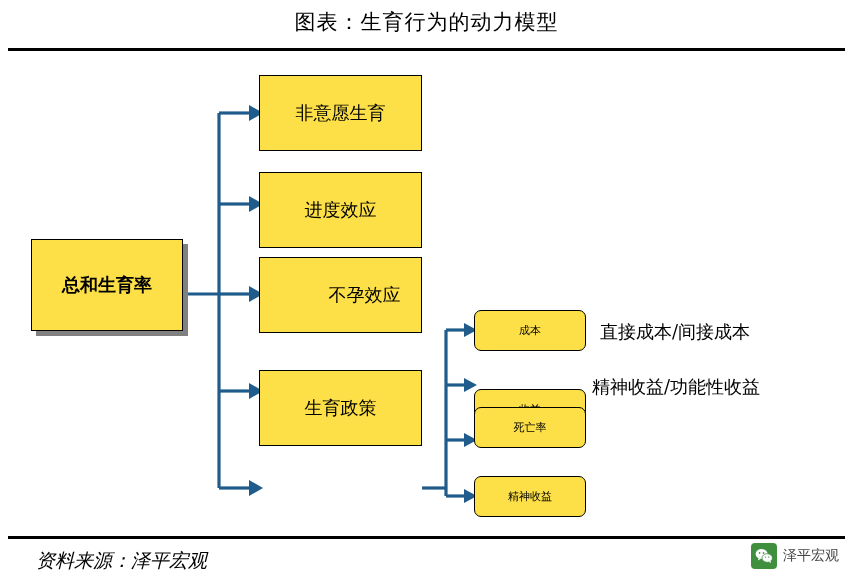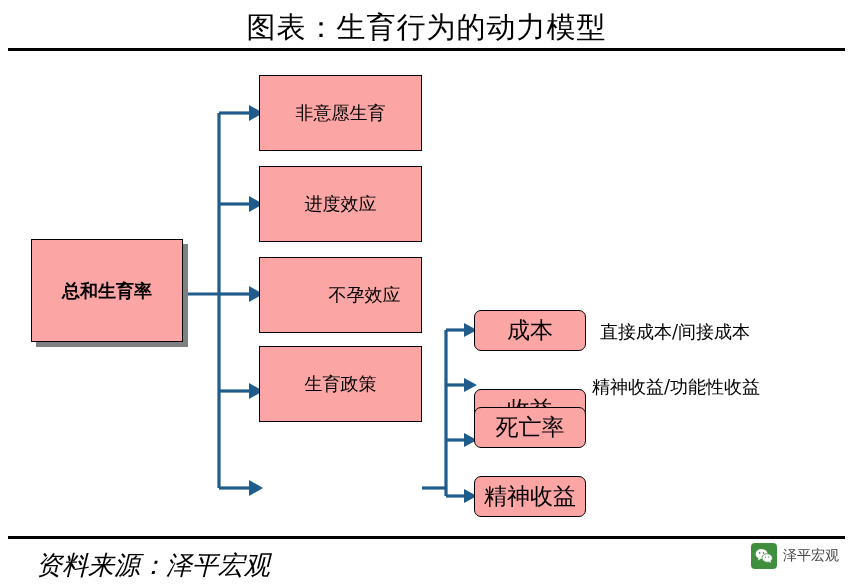--- a/index.html
+++ b/index.html
@@ -19,21 +19,21 @@
   }
 
   
   .title {
     position: absolute;
     left: 0;
     top: 8px;
     width: 853px;
     text-align: center;
     font-family: "DejaVu Serif", serif;
-    font-size: 29px;
+    font-size: 21px;
     letter-spacing: 1px;
     color: #000000;
     white-space: nowrap;
   }
   .rule {
     position: absolute;
     left: 8px;
     width: 837px;
     height: 3px;
     background: #000000;
@@ -41,21 +41,21 @@
   .rule-top { top: 48px; }
   .rule-bottom { top: 536px; }
 
   
   .source {
     position: absolute;
     left: 36px;
     top: 548px;
     font-family: "DejaVu Serif", serif;
     font-style: italic;
-    font-size: 26px;
+    font-size: 19px;
     color: #000000;
     white-space: nowrap;
   }
 
   
   .watermark {
     position: absolute;
     right: 14px;
     top: 543px;
     display: flex;
@@ -76,51 +76,51 @@
     font-family: "DejaVu Sans", sans-serif;
     font-size: 14px;
     color: #444444;
     white-space: nowrap;
   }
 
   
   .node {
     position: absolute;
     box-sizing: border-box;
-    background: #fca5a5;
+    background: #fde047;
     border: 1.5px solid #000000;
     display: flex;
     align-items: center;
     justify-content: center;
     font-family: Liberation Mono, monospace;
     color: #000000;
     white-space: nowrap;
   }
   .node.shadow {
     box-shadow: 5px 5px 0 0 #808080;
   }
   .node.bold-text { font-weight: bold; }
 
   .node-root {
-    left: 31px;  top: 239px;  width: 152px; height: 103px;
+    left: 31px;  top: 239px;  width: 152px; height: 92px;
     font-size: 18px;
   }
   .col2 {
     left: 259px;  width: 163px; height: 76px;
     font-size: 18px;
   }
   .n-unintended { top: 75px; }
-  .n-tempo      { top: 166px; }
+  .n-tempo      { top: 172px; }
   .n-infertile  { top: 257px; padding-left: 48px; }
-  .n-policy     { top: 346px; text-align: center; }
+  .n-policy     { top: 370px; text-align: center; }
   .n-desired    { top: 450px; }
 
   .col3 {
     left: 474px;  width: 112px; height: 41px;
-    font-size: 23px;
+    font-size: 11px;
     border-radius: 7px;
   }
   .n-cost       { top: 310px; }
   .n-benefit    { top: 365px; margin-top: 24px; }
   .n-mortality  { top: 407px; }
   .n-gender     { top: 476px; }
 
   
   .annot {
     position: absolute;

